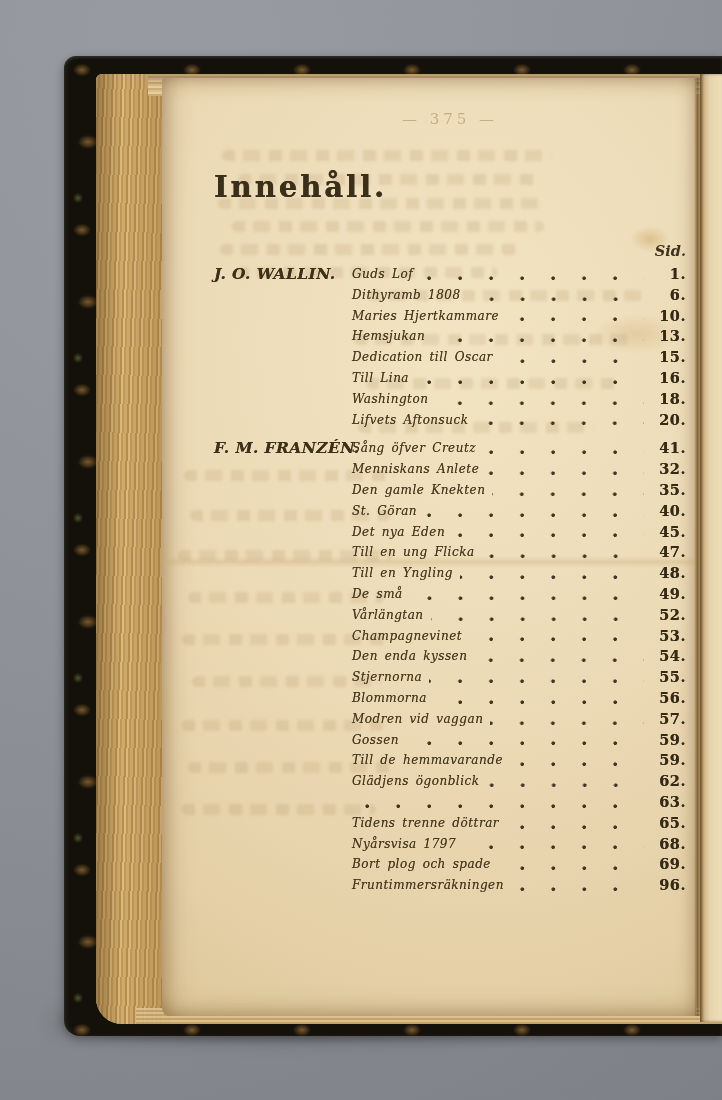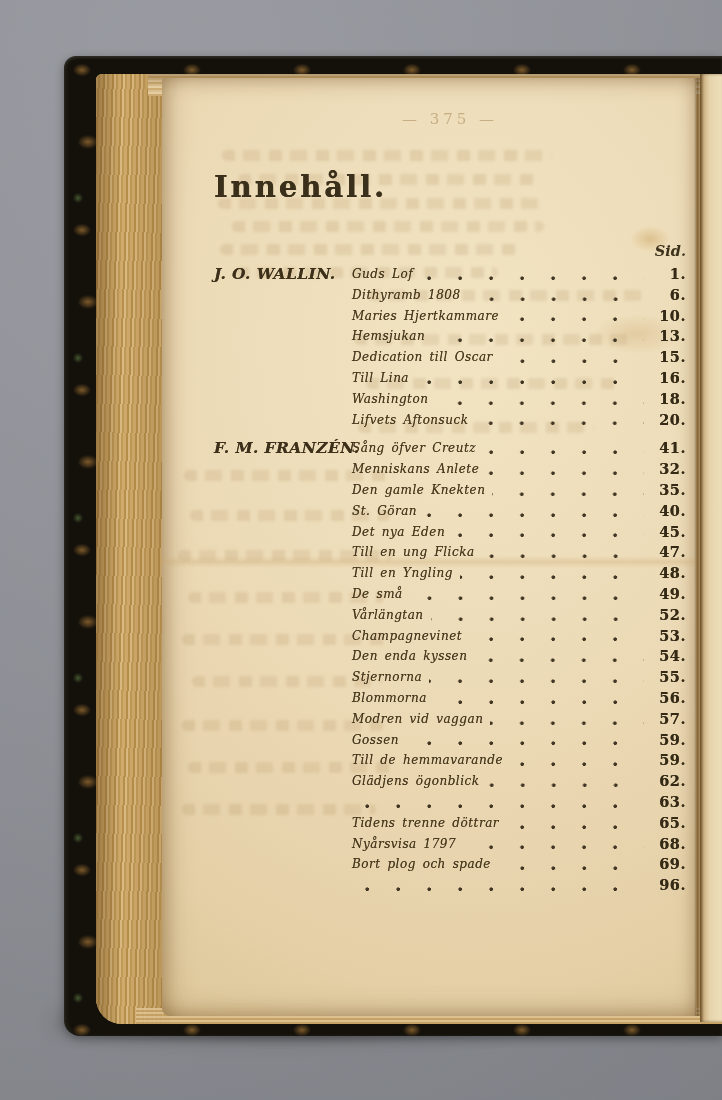--- a/index.html
+++ b/index.html
@@ -363,20 +363,21 @@
               <span class="pg">68.</span>
             </div>
             <div class="row">
               <span class="author"></span>
               <span class="tl">Bort plog och spade</span>
               <span class="leader"></span>
               <span class="pg">69.</span>
             </div>
             <div class="row">
               <span class="author"></span>
+              <span class="tl">Fruntimmersräkningen</span>
               <span class="leader"></span>
               <span class="pg">96.</span>
             </div>
           </div>
         </div>
     </div>
   </div>
 
   <div class="gutter"></div>
   <div class="facing-sliver"></div>

